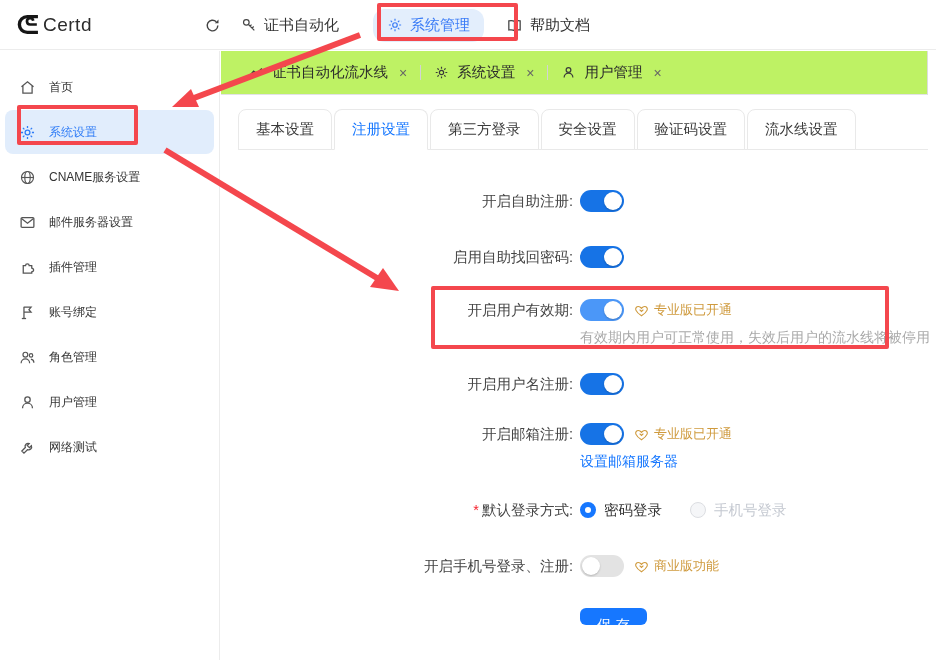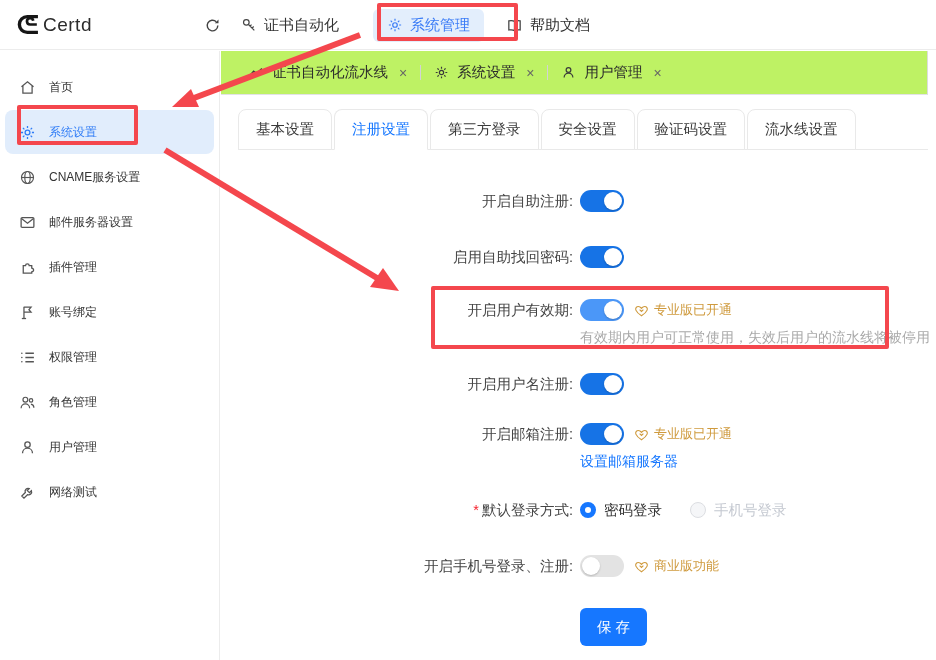--- a/index.html
+++ b/index.html
@@ -8,21 +8,21 @@
   .app { position:relative; width:936px; height:660px; background:#fff; overflow:hidden; }
 
   
   .header { position:absolute; top:0; left:0; width:936px; height:50px; background:#fff;
             border-bottom:1px solid #ececec; display:flex; align-items:center; z-index:2; }
   .brand { display:flex; align-items:center; gap:0; padding-left:16px; }
   .brand-name { font-size:19px; color:#2b2b2b; letter-spacing:.5px; }
   .hnav { position:absolute; left:194px; top:0; height:50px; display:flex; align-items:center; }
   .hbtn { display:flex; align-items:center; gap:7px; font-size:15px; color:#333; padding:0 10px; cursor:pointer; }
   .hbtn .ico { display:flex; color:#444; }
-  .hpill { margin-left:24px; background:#e3eefc; color:#3b7cf6; border-radius:6px; padding:7px 14px; }
+  .hpill { margin-left:24px; background:#e3eefc; color:#3b7cf6; border-radius:12px; padding:7px 14px; }
   .hpill .ico { color:#3b7cf6; }
   .hbook { margin-left:12px; }
 
   
   .sidebar { position:absolute; top:51px; left:0; width:220px; height:609px; background:#fff;
              border-right:1px solid #ececec; padding-top:14px; z-index:1; }
   .side-item { display:flex; align-items:center; gap:13px; height:44px; margin:0 5px 1px 5px;
                padding-left:14px; font-size:12px; color:#333; border-radius:8px; cursor:pointer; }
   .side-item .sicon { display:flex; color:#555; }
   .side-item.active { background:#e1edfc; color:#2f7cf6; }
@@ -63,22 +63,22 @@
   .vip { display:flex; align-items:center; gap:5px; color:#cf9a3d; font-size:13px; }
   .vip .ico { display:flex; color:#cf9a3d; }
 
   .radio-opt { display:flex; align-items:center; gap:8px; cursor:pointer; }
   .radio-opt + .radio-opt { margin-left:18px; }
   .radio { width:16px; height:16px; border-radius:50%; background:#fff; border:5px solid #1677ff; }
   .radio.off { border:1px solid #dcdee2; background:#f5f6f8; }
   .radio-opt.disabled { color:#c5c9d1; cursor:not-allowed; }
 
   .save-row { margin-left:359px; }
-  .save { background:#1677ff; color:#fff; border:none; border-radius:6px; height:38px; min-width:64px;
-          padding:0 17px; font-size:14.5px; font-family:inherit; cursor:pointer; }
+  .save { background:#1677ff; color:#fff; border:none; border-radius:6px; height:17px; min-width:64px;
+          padding:8px 17px; font-size:14.5px; font-family:inherit; cursor:pointer; }
 
   
   .anno { position:absolute; border:4px solid #f4474d; border-radius:2px; pointer-events:none; z-index:50; }
   .anno-arrows { position:absolute; inset:0; width:936px; height:660px; pointer-events:none; z-index:50; }
 
   svg.i { display:block; }
 </style>
 </head>
 <body>
 
@@ -178,31 +178,20 @@
       <span>插件管理</span>
     </div>
     <div class="side-item">
       <span class="sicon">
         <svg class="i" width="17" height="17" viewBox="0 0 24 24" fill="none" stroke="currentColor" stroke-width="1.8">
           <path d="M7 20V4M7 4.5h10l-3 3.5 3 3.5H7"></path>
             <path d="M4 20.5h6"></path>
         </svg>
       </span>
       <span>账号绑定</span>
-    </div>
-    <div class="side-item">
-      <span class="sicon">
-        <svg class="i" width="17" height="17" viewBox="0 0 24 24" fill="none" stroke="currentColor" stroke-width="1.8">
-          <path d="M9 6h12M9 12h12M9 18h12"></path>
-          <circle cx="4" cy="6" r="1.1" fill="currentColor" stroke="none"></circle>
-          <circle cx="4" cy="12" r="1.1" fill="currentColor" stroke="none"></circle>
-          <circle cx="4" cy="18" r="1.1" fill="currentColor" stroke="none"></circle>
-        </svg>
-      </span>
-      <span>权限管理</span>
     </div>
     <div class="side-item">
       <span class="sicon">
         <svg class="i" width="17" height="17" viewBox="0 0 24 24" fill="none" stroke="currentColor" stroke-width="1.7">
           <circle cx="9" cy="8" r="3.4"></circle>
             <path d="M3 20c0-3.3 2.7-6 6-6s6 2.7 6 6"></path>
           <circle cx="17" cy="9" r="2.4"></circle>
             <path d="M16.8 14.3c2.6.4 4.2 2.6 4.2 5.2"></path>
         </svg>
       </span>

